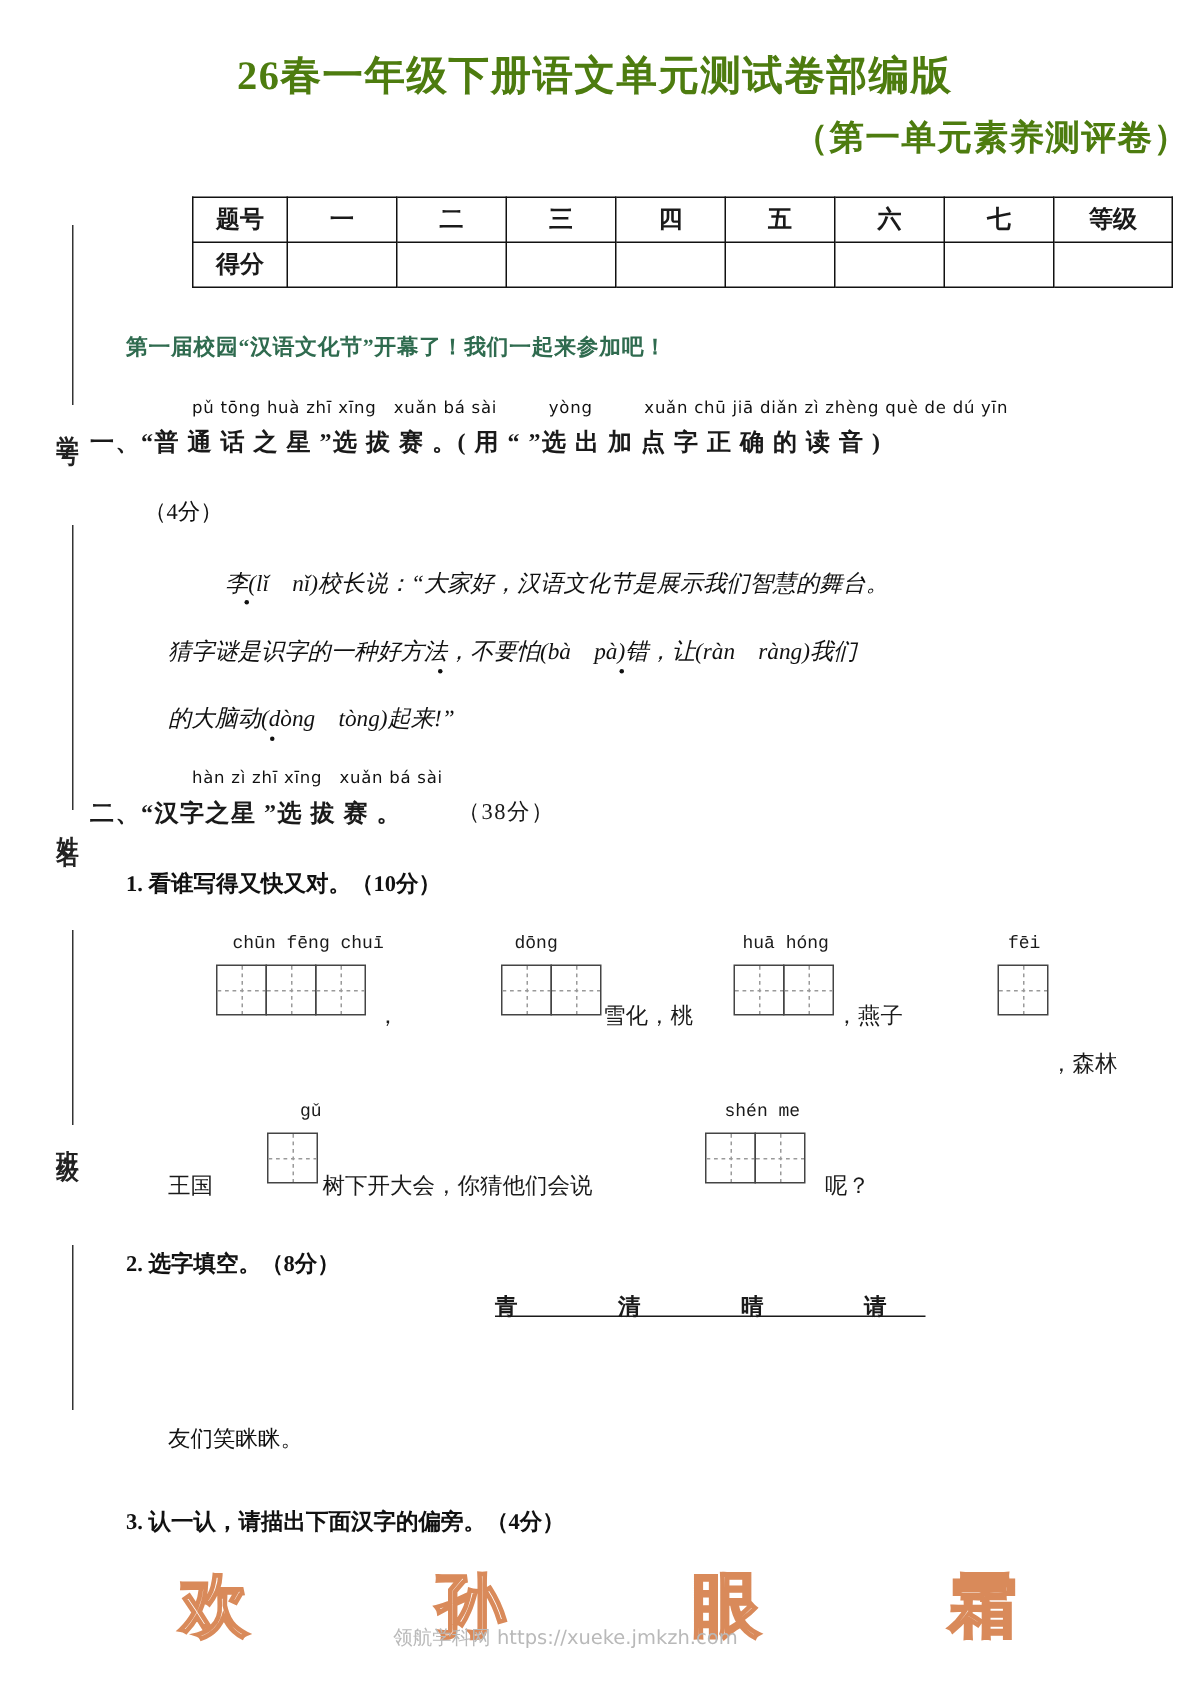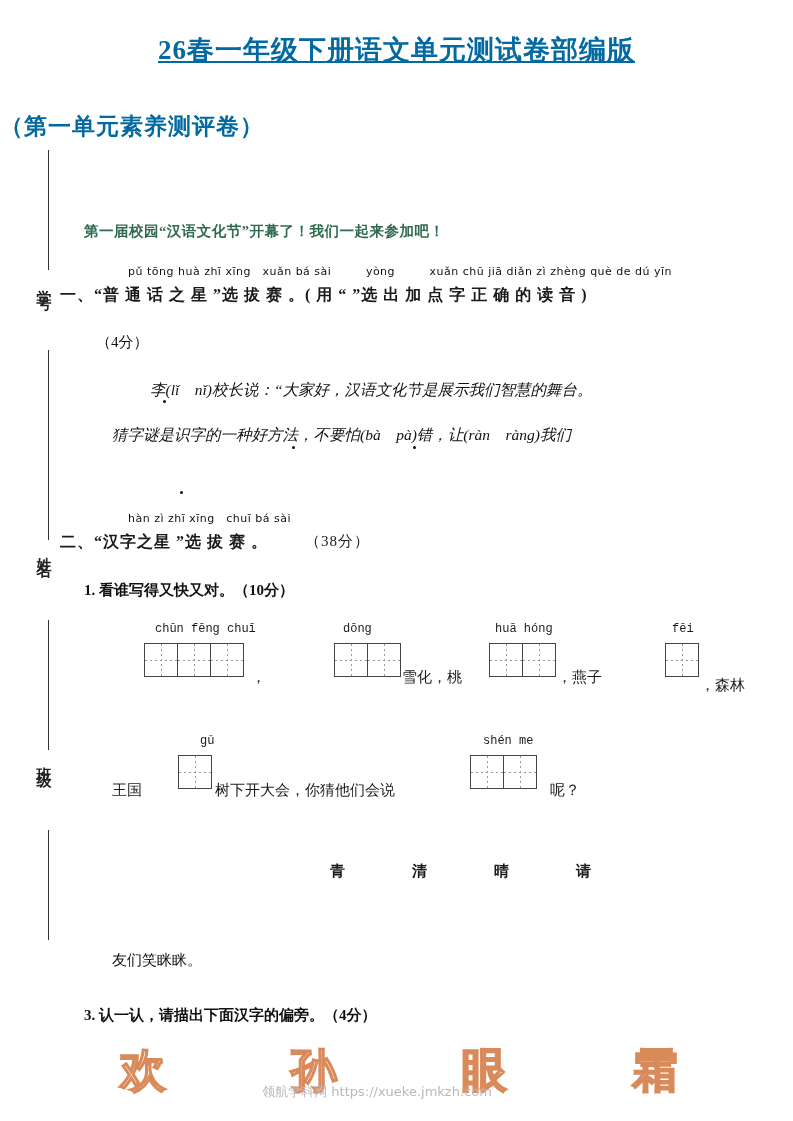--- a/index.html
+++ b/index.html
@@ -51,33 +51,31 @@
 
   
   .title1 {
     position: absolute;
     left: 0; top: 32px;
     width: 793px;
     text-align: center;
     font-size: 27px;
     font-weight: bold;
     letter-spacing: 1px;
-    color: #0369a1;
-    text-decoration: underline;
+    color: #4d7c0f;
   }
   .title2 {
     position: absolute;
     left: 0; top: 76px;
     width: 793px;
-    text-align: left;
+    text-align: right;
     font-size: 23px;
     font-weight: bold;
     letter-spacing: 1px;
-    color: #0369a1;
-    margin-top: 35px;
+    color: #4d7c0f;
   }
 
   
   .score-table {
     position: absolute;
     left: 128px;
     top: 131px;
     border-collapse: collapse;
     font-size: 16px;
   }
@@ -186,20 +184,21 @@
     font-size: 15px;
     white-space: nowrap;
   }
 
   
   .choices {
     position: absolute;
     font-size: 15px;
     letter-spacing: 26px;
     font-weight: 600;
+    text-decoration: underline;
   }
 
   
   .bigchars {
     position: absolute;
     left: 120px;
     top: 1040px;
     width: 560px;
     display: flex;
     justify-content: space-between;
@@ -243,36 +242,63 @@
   <div class="left-col">
     <div class="vline" style="top:0px;height:120px;"></div>
     <div class="vlabel" style="top:128px;">学号</div>
     <div class="vline" style="top:200px;height:190px;"></div>
     <div class="vlabel" style="top:395px;">姓名</div>
     <div class="vline" style="top:470px;height:130px;"></div>
     <div class="vlabel" style="top:605px;">班级</div>
     <div class="vline" style="top:680px;height:110px;"></div>
   </div>
 
+  <table class="score-table">
+    <tbody>
+        <tr>
+      <td class="head">题号</td>
+      <td class="cell">一</td>
+      <td class="cell">二</td>
+      <td class="cell">三</td>
+      <td class="cell">四</td>
+      <td class="cell">五</td>
+      <td class="cell">六</td>
+      <td class="cell">七</td>
+      <td class="last">等级</td>
+    </tr>
+    <tr>
+      <td class="head">得分</td>
+      <td class="cell"></td>
+      <td class="cell"></td>
+      <td class="cell"></td>
+      <td class="cell"></td>
+      <td class="cell"></td>
+      <td class="cell"></td>
+      <td class="cell"></td>
+      <td class="last"></td>
+    </tr>
+  </tbody>
+    </table>
 
   <div class="intro">第一届校园“汉语文化节”开幕了！我们一起来参加吧！</div>
 
   <div class="pinyin" style="left:128px; top:264px;">pǔ tōng huà zhī xīng　xuǎn bá sài　　　yòng　　　xuǎn chū jiā diǎn zì zhèng què de dú yīn</div>
   <div class="sec" style="left:60px; top:285px;">一、“普 通 话 之 星 ”选 拔 赛 。( 用 “        ”选 出 加 点 字 正 确 的 读 音 )</div>
   <div class="blk" style="left:96px; top:327px;">（4分）</div>
 
   <div class="blk handw" style="left:150px; top:375px; font-size:15.5px;">李(lǐ　nǐ)校长说：“大家好，汉语文化节是展示我们智慧的舞台。</div>
   <div class="blk handw" style="left:112px; top:420px; font-size:15.5px;text-align:center;">猜字谜是识字的一种好方法，不要怕(bà　pà)错，让(ràn　ràng)我们</div>
+  <div class="blk handw" style="left:112px; top:465px; font-size:15.5px;">的大脑动(dòng　tòng)起来!”</div>
 
   <div class="dot" style="left:163px; top:400px;"></div>
   <div class="dot" style="left:292px; top:446px;"></div>
   <div class="dot" style="left:413px; top:446px;"></div>
   <div class="dot" style="left:180px; top:491px;"></div>
 
-  <div class="pinyin" style="left:128px; top:511px;">hàn zì zhī xīng　chuī bá sài</div>
+  <div class="pinyin" style="left:128px; top:511px;">hàn zì zhī xīng　xuǎn bá sài</div>
   <div class="sec" style="left:60px; top:532px;">二、“汉字之星 ”选 拔 赛 。</div>
   <div class="sec" style="left:305px; top:532px; font-weight:normal; font-size:15px;">（38分）</div>
 
   <div class="blk bold" style="left:84px; top:575px;">1. 看谁写得又快又对。（10分）</div>
 
   <div class="gridlabel" style="left:155px; top:622px;">chūn  fēng  chuī</div>
   <div class="grid" style="left:144px; top:643px;">
     <div class="gcell"></div>
     <div class="gcell"></div>
     <div class="gcell"></div>
@@ -290,36 +316,37 @@
   <div class="grid" style="left:489px; top:643px;">
     <div class="gcell"></div>
     <div class="gcell"></div>
   </div>
   <div class="inline-txt" style="left:557px; top:668px;">，燕子</div>
 
   <div class="gridlabel" style="left:672px; top:622px;">fēi</div>
   <div class="grid" style="left:665px; top:643px;">
     <div class="gcell"></div>
   </div>
-  <div class="inline-txt" style="left:700px; top:676px;">，森林</div>
+  <div class="inline-txt" style="left:700px; top:700px;">，森林</div>
 
   <div class="inline-txt" style="left:112px; top:781px;">王国</div>
   <div class="gridlabel" style="left:200px; top:734px;">gǔ</div>
   <div class="grid" style="left:178px; top:755px;">
     <div class="gcell"></div>
   </div>
   <div class="inline-txt" style="left:215px; top:781px;">树下开大会，你猜他们会说</div>
 
   <div class="gridlabel" style="left:483px; top:734px;">shén  me</div>
   <div class="grid" style="left:470px; top:755px;">
     <div class="gcell"></div>
     <div class="gcell"></div>
   </div>
   <div class="inline-txt" style="left:550px; top:781px;">呢？</div>
 
+  <div class="blk bold" style="left:84px; top:828px;">2. 选字填空。（8分）</div>
   <div class="choices" style="left:330px; top:862px;">青　清　晴　请</div>
   <div class="blk" style="left:112px; top:945px;">友们笑眯眯。</div>
 
   <div class="blk bold" style="left:84px; top:1000px;">3. 认一认，请描出下面汉字的偏旁。（4分）</div>
 
   <div class="bigchars">
     <div class="bigchar">欢</div>
     <div class="bigchar">孙</div>
     <div class="bigchar">眼</div>
     <div class="bigchar">霜</div>

